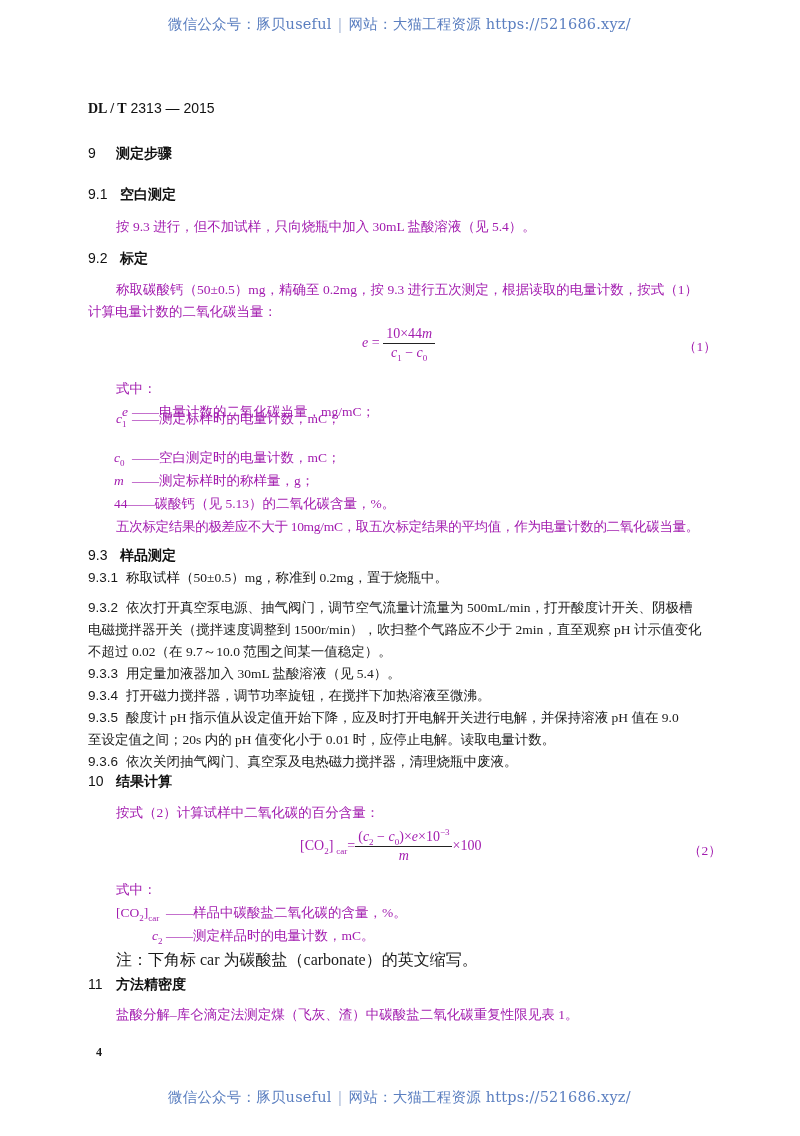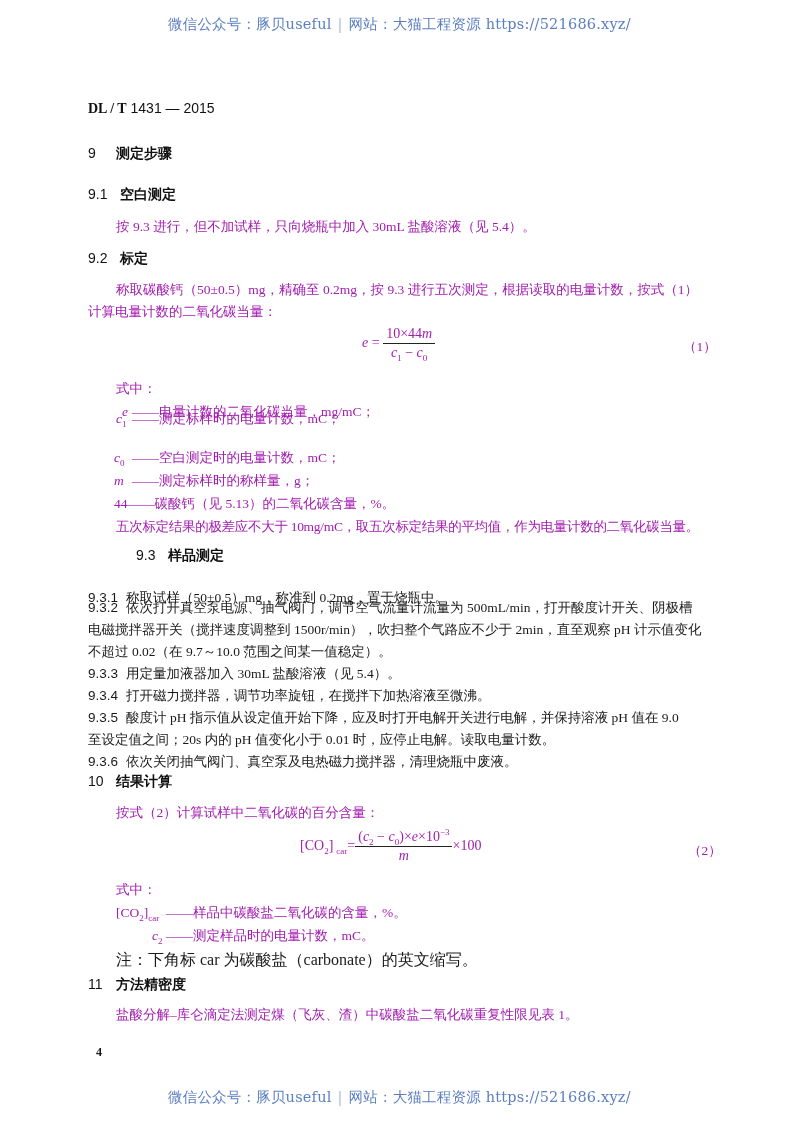--- a/index.html
+++ b/index.html
@@ -29,21 +29,21 @@
   .pageno { font-family: "Liberation Serif", serif; font-weight: bold; font-size: 12px; }
 </style>
 </head>
 <body>
 
 <div class="abs watermark" style="left:168px; top:15px;">
   <span>微信公众号：豚贝useful</span><span class="wm-sep">|</span><span>网站：大猫工程资源 https://521686.xyz/</span>
 </div>
 
 <div class="abs std-code" style="left:88px; top:100px;">
-  <b>DL / T</b><span> 1431 — 2015</span>
+  <b>DL / T</b><span> 2313 — 2015</span>
 </div>
 
 <div class="abs h1" style="left:88px; top:145px;">
   <span class="num" style="width:28px;">9</span><span>测定步骤</span>
 </div>
 
 <div class="abs h1" style="left:88px; top:186px;">
   <span class="num" style="width:32px;">9.1</span><span>空白测定</span>
 </div>
 <div class="abs body" style="left:116px; top:218px;">按 9.3 进行，但不加试样，只向烧瓶中加入 30mL 盐酸溶液（见 5.4）。</div>
@@ -76,24 +76,24 @@
 </div>
 <div class="abs body" style="left:114px; top:472px;">
   <span class="it" style="display:inline-block;width:18px;">m</span><span>——测定标样时的称样量，g；</span>
 </div>
 <div class="abs body" style="left:114px; top:495px;">
   <span>44</span><span>——碳酸钙（见 5.13）的二氧化碳含量，%。</span>
 </div>
 <div class="abs body" style="left:116px; top:518px; letter-spacing:-0.3px;">五次标定结果的极差应不大于 10mg/mC，取五次标定结果的平均值，作为电量计数的二氧化碳当量。</div>
 
 <div class="abs h1" style="left:88px; top:547px;">
-  <span class="num" style="width:32px;margin-left:48px;">9.3</span><span>样品测定</span>
+  <span class="num" style="width:32px;">9.3</span><span>样品测定</span>
 </div>
 
-<div class="abs item" style="left:88px; top:589px;">
+<div class="abs item" style="left:88px; top:569px;">
   <span class="inum">9.3.1</span><span>称取试样（50±0.5）mg，称准到 0.2mg，置于烧瓶中。</span>
 </div>
 <div class="abs item" style="left:88px; top:599px;">
   <span class="inum">9.3.2</span><span>依次打开真空泵电源、抽气阀门，调节空气流量计流量为 500mL/min，打开酸度计开关、阴极槽</span>
 </div>
 <div class="abs item" style="left:88px; top:621px;">电磁搅拌器开关（搅拌速度调整到 1500r/min），吹扫整个气路应不少于 2min，直至观察 pH 计示值变化</div>
 <div class="abs item" style="left:88px; top:643px;">不超过 0.02（在 9.7～10.0 范围之间某一值稳定）。</div>
 <div class="abs item" style="left:88px; top:665px;">
   <span class="inum">9.3.3</span><span>用定量加液器加入 30mL 盐酸溶液（见 5.4）。</span>
 </div>

